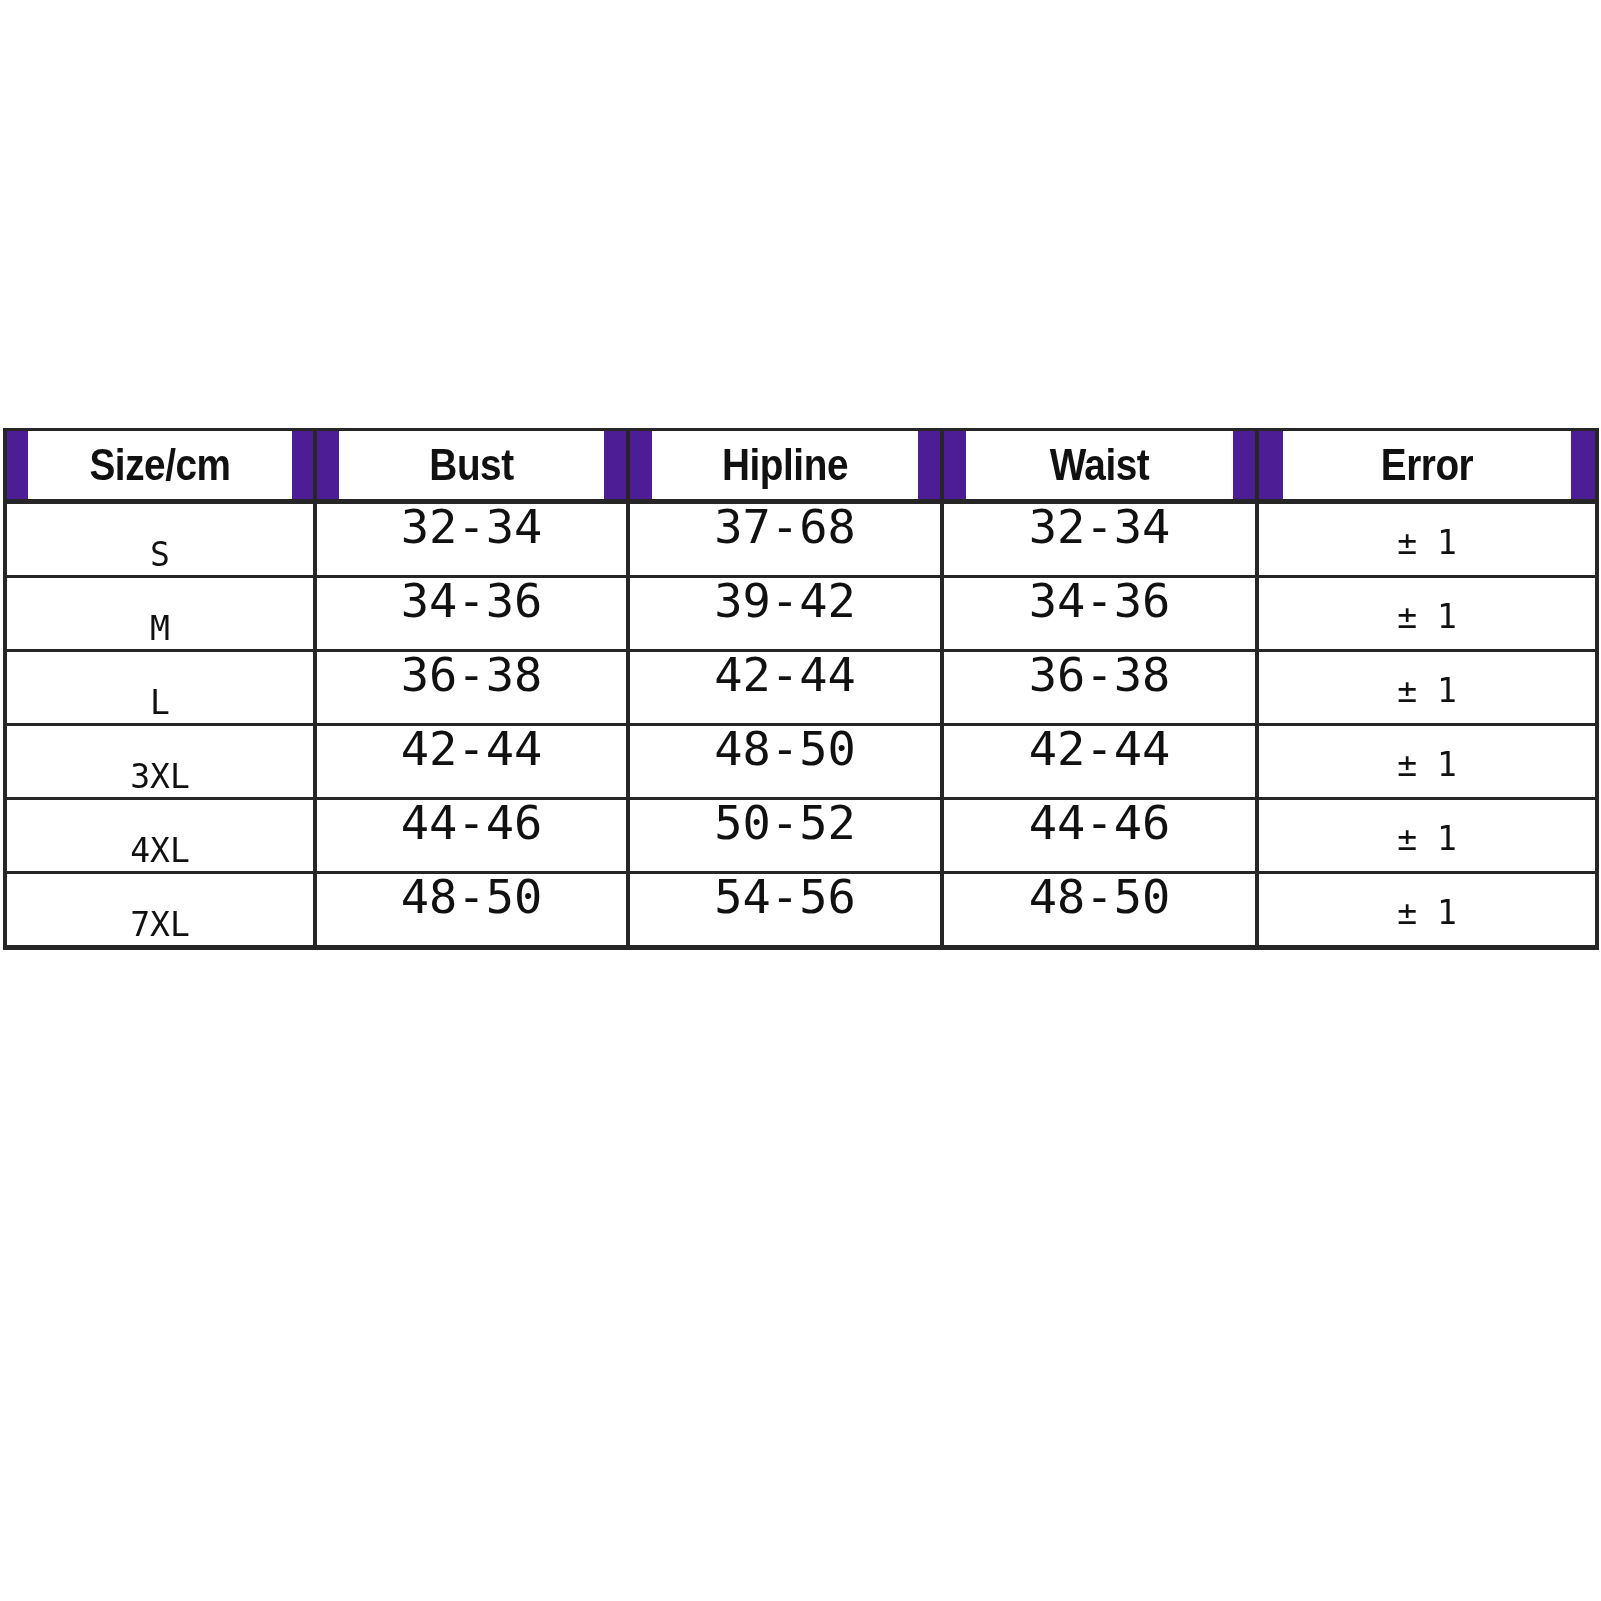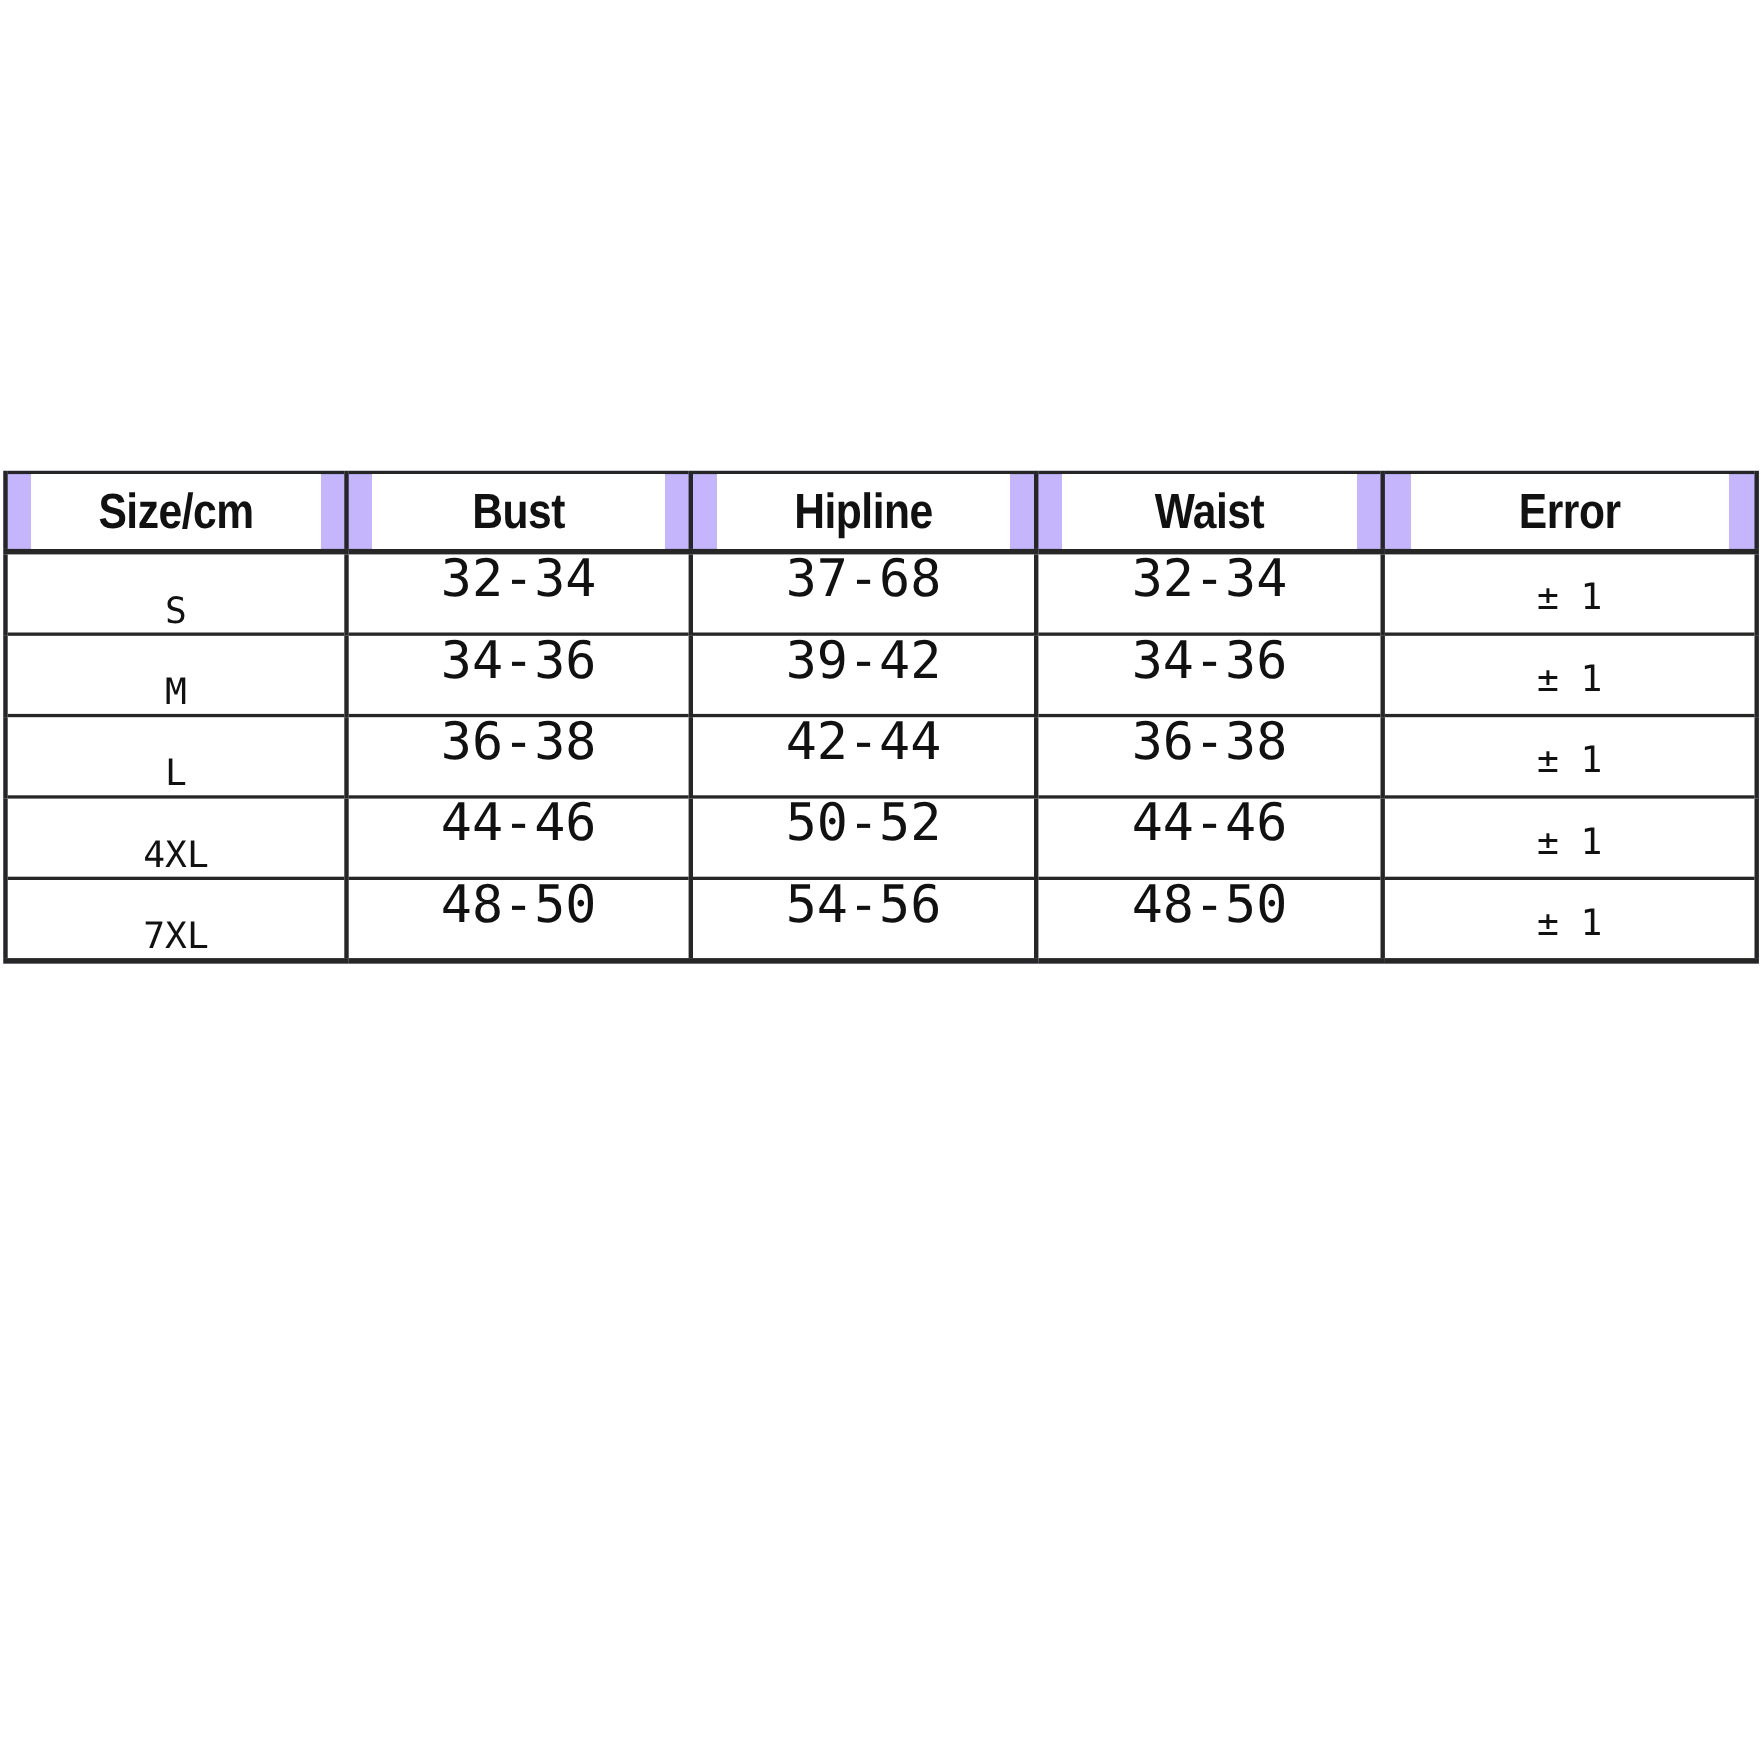--- a/index.html
+++ b/index.html
@@ -23,21 +23,21 @@
   }
 
   
   #size-chart {
     position: absolute;
     left: 3px;
     top: 428px;
     width: 1592px;
     border-collapse: collapse;
     table-layout: fixed;
-    background: #c4b5fd;
+    background: #4c1d95;
   }
 
   #size-chart col.c-size  { width: 310px; }
   #size-chart col.c-bust  { width: 313px; }
   #size-chart col.c-hip   { width: 314px; }
   #size-chart col.c-waist { width: 315px; }
   #size-chart col.c-err   { width: 340px; }
 
   #size-chart th,
   #size-chart td {
@@ -150,20 +150,27 @@
         <td class="cell-error">± 1</td>
       </tr>
       <tr>
         <td class="cell-size">L</td>
         <td class="cell-measure">36-38</td>
         <td class="cell-measure">42-44</td>
         <td class="cell-measure">36-38</td>
         <td class="cell-error">± 1</td>
       </tr>
       <tr>
+        <td class="cell-size">3XL</td>
+        <td class="cell-measure">42-44</td>
+        <td class="cell-measure">48-50</td>
+        <td class="cell-measure">42-44</td>
+        <td class="cell-error">± 1</td>
+      </tr>
+      <tr>
         <td class="cell-size">4XL</td>
         <td class="cell-measure">44-46</td>
         <td class="cell-measure">50-52</td>
         <td class="cell-measure">44-46</td>
         <td class="cell-error">± 1</td>
       </tr>
       <tr>
         <td class="cell-size">7XL</td>
         <td class="cell-measure">48-50</td>
         <td class="cell-measure">54-56</td>

